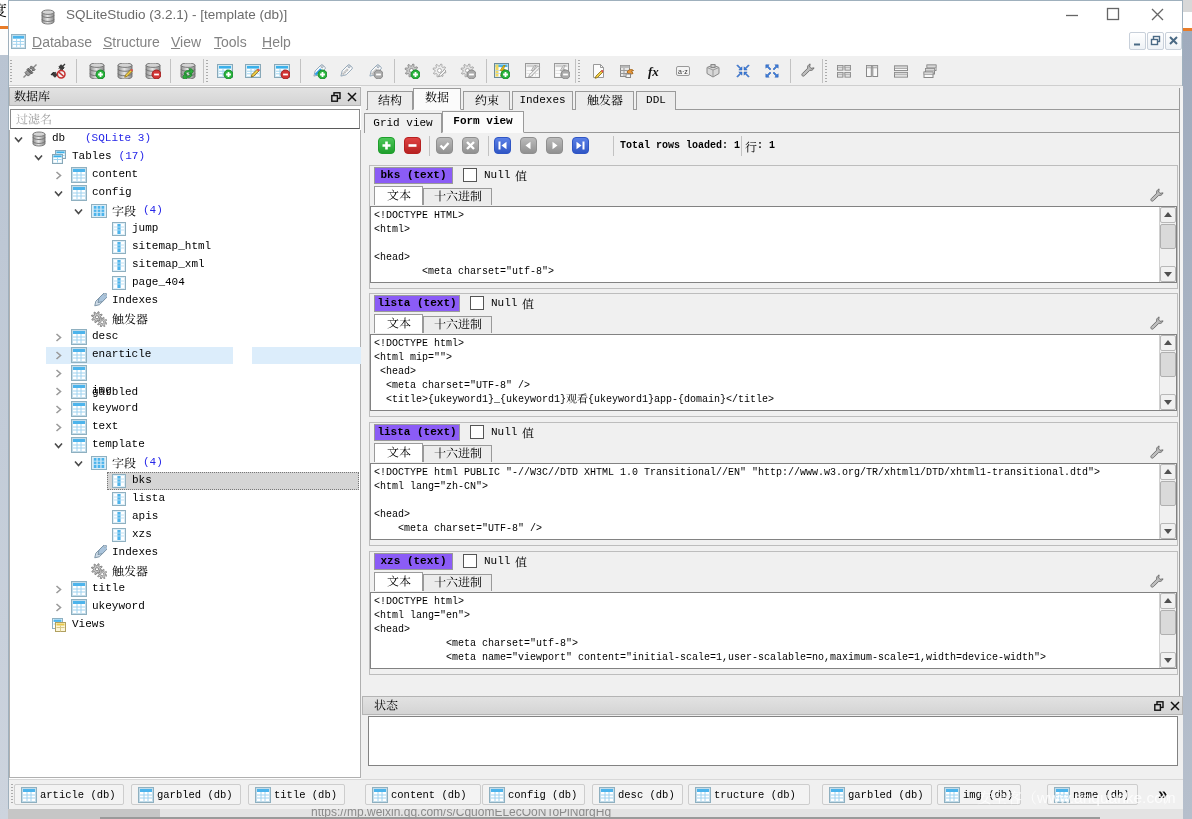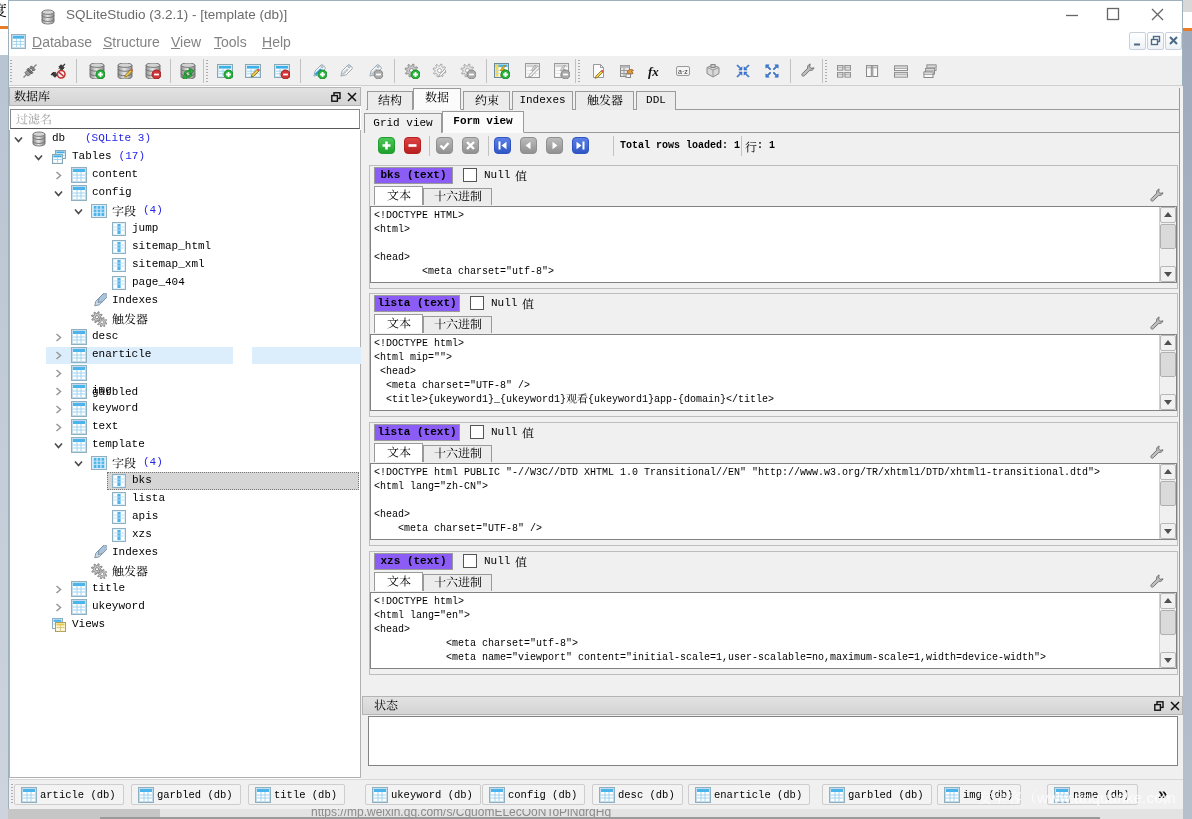--- a/index.html
+++ b/index.html
@@ -1022,21 +1022,21 @@
 <path d="M2 8h12M2 11h12M6 5v9M10 5v9" stroke="#9ed2ef" stroke-width="1" fill="none"></path>
 </svg></div>
 <div class="abs mono" style="left:274px;top:789px;font-size:10.5px;">title (db)</div>
 <div class="tkbtn" style="left:365px;top:784px;width:116px;"></div>
 <div class="ico" style="left:372px;top:787px;"><svg width="16" height="16" viewBox="0 0 16 16">
 <rect x="0.5" y="0.5" width="15" height="15" fill="#c2dcea" stroke="#8fb0c0"></rect>
 <rect x="2" y="2" width="12" height="12" fill="#ffffff"></rect>
 <rect x="2" y="2" width="12" height="3" fill="#4cb4ec"></rect>
 <path d="M2 8h12M2 11h12M6 5v9M10 5v9" stroke="#9ed2ef" stroke-width="1" fill="none"></path>
 </svg></div>
-<div class="abs mono" style="left:391px;top:789px;font-size:10.5px;">ukeyword (db)</div>
+<div class="abs mono" style="left:391px;top:789px;font-size:10.5px;">content (db)</div>
 <div class="tkbtn" style="left:482px;top:784px;width:103px;"></div>
 <div class="ico" style="left:489px;top:787px;"><svg width="16" height="16" viewBox="0 0 16 16">
 <rect x="0.5" y="0.5" width="15" height="15" fill="#c2dcea" stroke="#8fb0c0"></rect>
 <rect x="2" y="2" width="12" height="12" fill="#ffffff"></rect>
 <rect x="2" y="2" width="12" height="3" fill="#4cb4ec"></rect>
 <path d="M2 8h12M2 11h12M6 5v9M10 5v9" stroke="#9ed2ef" stroke-width="1" fill="none"></path>
 </svg></div>
 <div class="abs mono" style="left:508px;top:789px;font-size:10.5px;">config (db)</div>
 <div class="tkbtn" style="left:592px;top:784px;width:91px;"></div>
 <div class="ico" style="left:599px;top:787px;"><svg width="16" height="16" viewBox="0 0 16 16">
@@ -1046,21 +1046,21 @@
 <path d="M2 8h12M2 11h12M6 5v9M10 5v9" stroke="#9ed2ef" stroke-width="1" fill="none"></path>
 </svg></div>
 <div class="abs mono" style="left:618px;top:789px;font-size:10.5px;">desc (db)</div>
 <div class="tkbtn" style="left:688px;top:784px;width:122px;"></div>
 <div class="ico" style="left:695px;top:787px;"><svg width="16" height="16" viewBox="0 0 16 16">
 <rect x="0.5" y="0.5" width="15" height="15" fill="#c2dcea" stroke="#8fb0c0"></rect>
 <rect x="2" y="2" width="12" height="12" fill="#ffffff"></rect>
 <rect x="2" y="2" width="12" height="3" fill="#4cb4ec"></rect>
 <path d="M2 8h12M2 11h12M6 5v9M10 5v9" stroke="#9ed2ef" stroke-width="1" fill="none"></path>
 </svg></div>
-<div class="abs mono" style="left:714px;top:789px;font-size:10.5px;">enarticle (db)</div>
+<div class="abs mono" style="left:714px;top:789px;font-size:10.5px;">tructure (db)</div>
 <div class="tkbtn" style="left:822px;top:784px;width:110px;"></div>
 <div class="ico" style="left:829px;top:787px;"><svg width="16" height="16" viewBox="0 0 16 16">
 <rect x="0.5" y="0.5" width="15" height="15" fill="#c2dcea" stroke="#8fb0c0"></rect>
 <rect x="2" y="2" width="12" height="12" fill="#ffffff"></rect>
 <rect x="2" y="2" width="12" height="3" fill="#4cb4ec"></rect>
 <path d="M2 8h12M2 11h12M6 5v9M10 5v9" stroke="#9ed2ef" stroke-width="1" fill="none"></path>
 </svg></div>
 <div class="abs mono" style="left:848px;top:789px;font-size:10.5px;">garbled (db)</div>
 <div class="tkbtn" style="left:937px;top:784px;width:84px;"></div>
 <div class="ico" style="left:944px;top:787px;"><svg width="16" height="16" viewBox="0 0 16 16">

